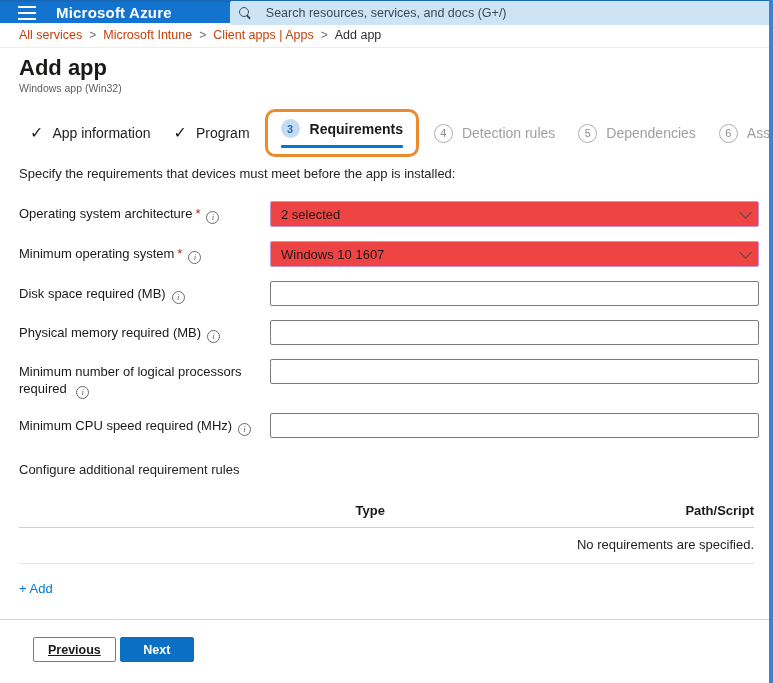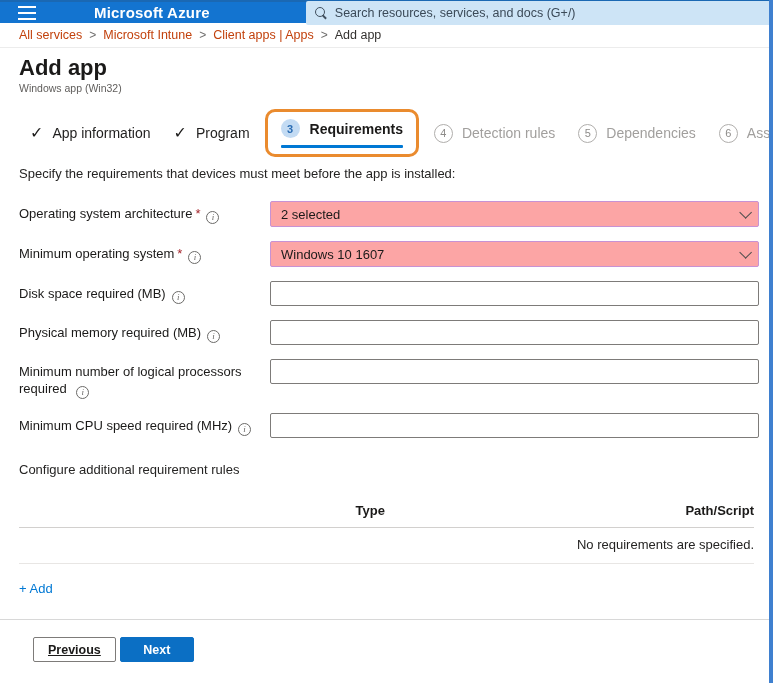--- a/index.html
+++ b/index.html
@@ -12,40 +12,39 @@
     overflow: hidden;
   }
   
   .topbar {
     height: 23px;
     background: #1374d0;
     border-top: 2px solid #1a68b3;
     display: flex;
     align-items: center;
     padding: 0 0 0 12px;
-    gap: 38px;
   }
   .hamburger { width: 30px; height: 24px; display: flex; flex-direction: column; justify-content: center; gap: 4px; cursor: pointer; padding: 0 6px; }
   .hamburger span { display: block; height: 2px; width: 18px; background: #ffffff; }
   .brand { color: #ffffff; font-weight: bold; font-size: 15px; margin-left: 14px; letter-spacing: .2px; white-space: nowrap; }
   .searchbox {
     margin-left: 58px;
     flex: 1;
     height: 24px;
     background: #cde4f6;
     border-radius: 2px;
     display: flex;
     align-items: center;
     padding: 0 8px;
     margin-right: 2px;
   }
   .search-glyph { width: 13px; height: 13px; position: relative; flex: 0 0 13px; margin-right: 8px; }
   .search-glyph::before { content: ""; position: absolute; width: 8px; height: 8px; border: 1.5px solid #41505e; border-radius: 50%; left: 1px; top: 1px; }
   .search-glyph::after { content: ""; position: absolute; width: 5px; height: 1.5px; background: #41505e; transform: rotate(45deg); left: 8px; top: 10px; }
-  .search-input { background: transparent; border: none; outline: none; width: 100%; font-family: "Liberation Sans", sans-serif; font-size: 12.5px; color: #0f172a; }
+  .search-input { background: transparent; border: none; outline: none; width: 100%; font-family: "Liberation Sans", sans-serif; font-size: 12.5px; color: #0f172a; margin-left: 7px; }
   .search-input::placeholder { color: #3b4a58; opacity: 1; }
   
   .breadcrumb { height: 25px; display: flex; align-items: center; padding-left: 19px; font-size: 12.5px; border-bottom: 1px solid #ececec; white-space: nowrap; }
   .crumb-link { color: #c2410c; cursor: pointer; text-decoration: none; }
   .crumb-sep { color: #6f6e6d; margin: 0 7px; font-size: 12px; }
   .crumb-current { color: #33312f; }
   
   .page-head { padding: 6px 0 0 19px; }
   .page-title { font-size: 22px; font-weight: bold; color: #1b1a19; line-height: 27px; }
   .page-subtitle { font-size: 10.5px; color: #605e5c; margin-top: 1px; }
@@ -84,21 +83,21 @@
   .info-icon {
     display: inline-flex; align-items: center; justify-content: center;
     width: 13px; height: 13px; border: 1px solid #6b6a68; border-radius: 50%;
     font-size: 9px; color: #6b6a68; margin-left: 6px; vertical-align: -2px;
     font-family: "Liberation Serif", serif; font-style: italic;
   }
   .control-col { width: 489px; flex: 0 0 489px; }
   .dropdown {
     height: 26px; border: 1px solid #c792d4; border-radius: 2px;
     display: flex; align-items: center; justify-content: space-between;
-    padding: 0 10px; font-size: 13px; color: #1b1a19; background: #fca5a5; cursor: pointer;
+    padding: 0 10px; font-size: 13px; color: #1b1a19; background: #ef4444; cursor: pointer;
   }
   .chev { width: 9px; height: 9px; border-right: 1.5px solid #4f4e4d; border-bottom: 1.5px solid #4f4e4d; transform: rotate(45deg) translateY(-3px); flex: 0 0 9px; }
   .textfield {
     width: 100%; height: 25px; border: 1px solid #7d7b79; border-radius: 2px;
     font-family: "Liberation Sans", sans-serif; font-size: 13px; padding: 0 8px; color: #1b1a19; background: #fff; outline: none;
   }
   
   .rules-heading { margin: 24px 0 0 19px; font-size: 13px; color: #252423; }
   .rules-table { margin: 26px 19px 0 19px; text-align: right; }
   .rt-header { display: flex; padding: 0 0 9px 14px; font-size: 13px; font-weight: bold; color: #1b1a19; border-bottom: 1px solid #d2d0ce; }

